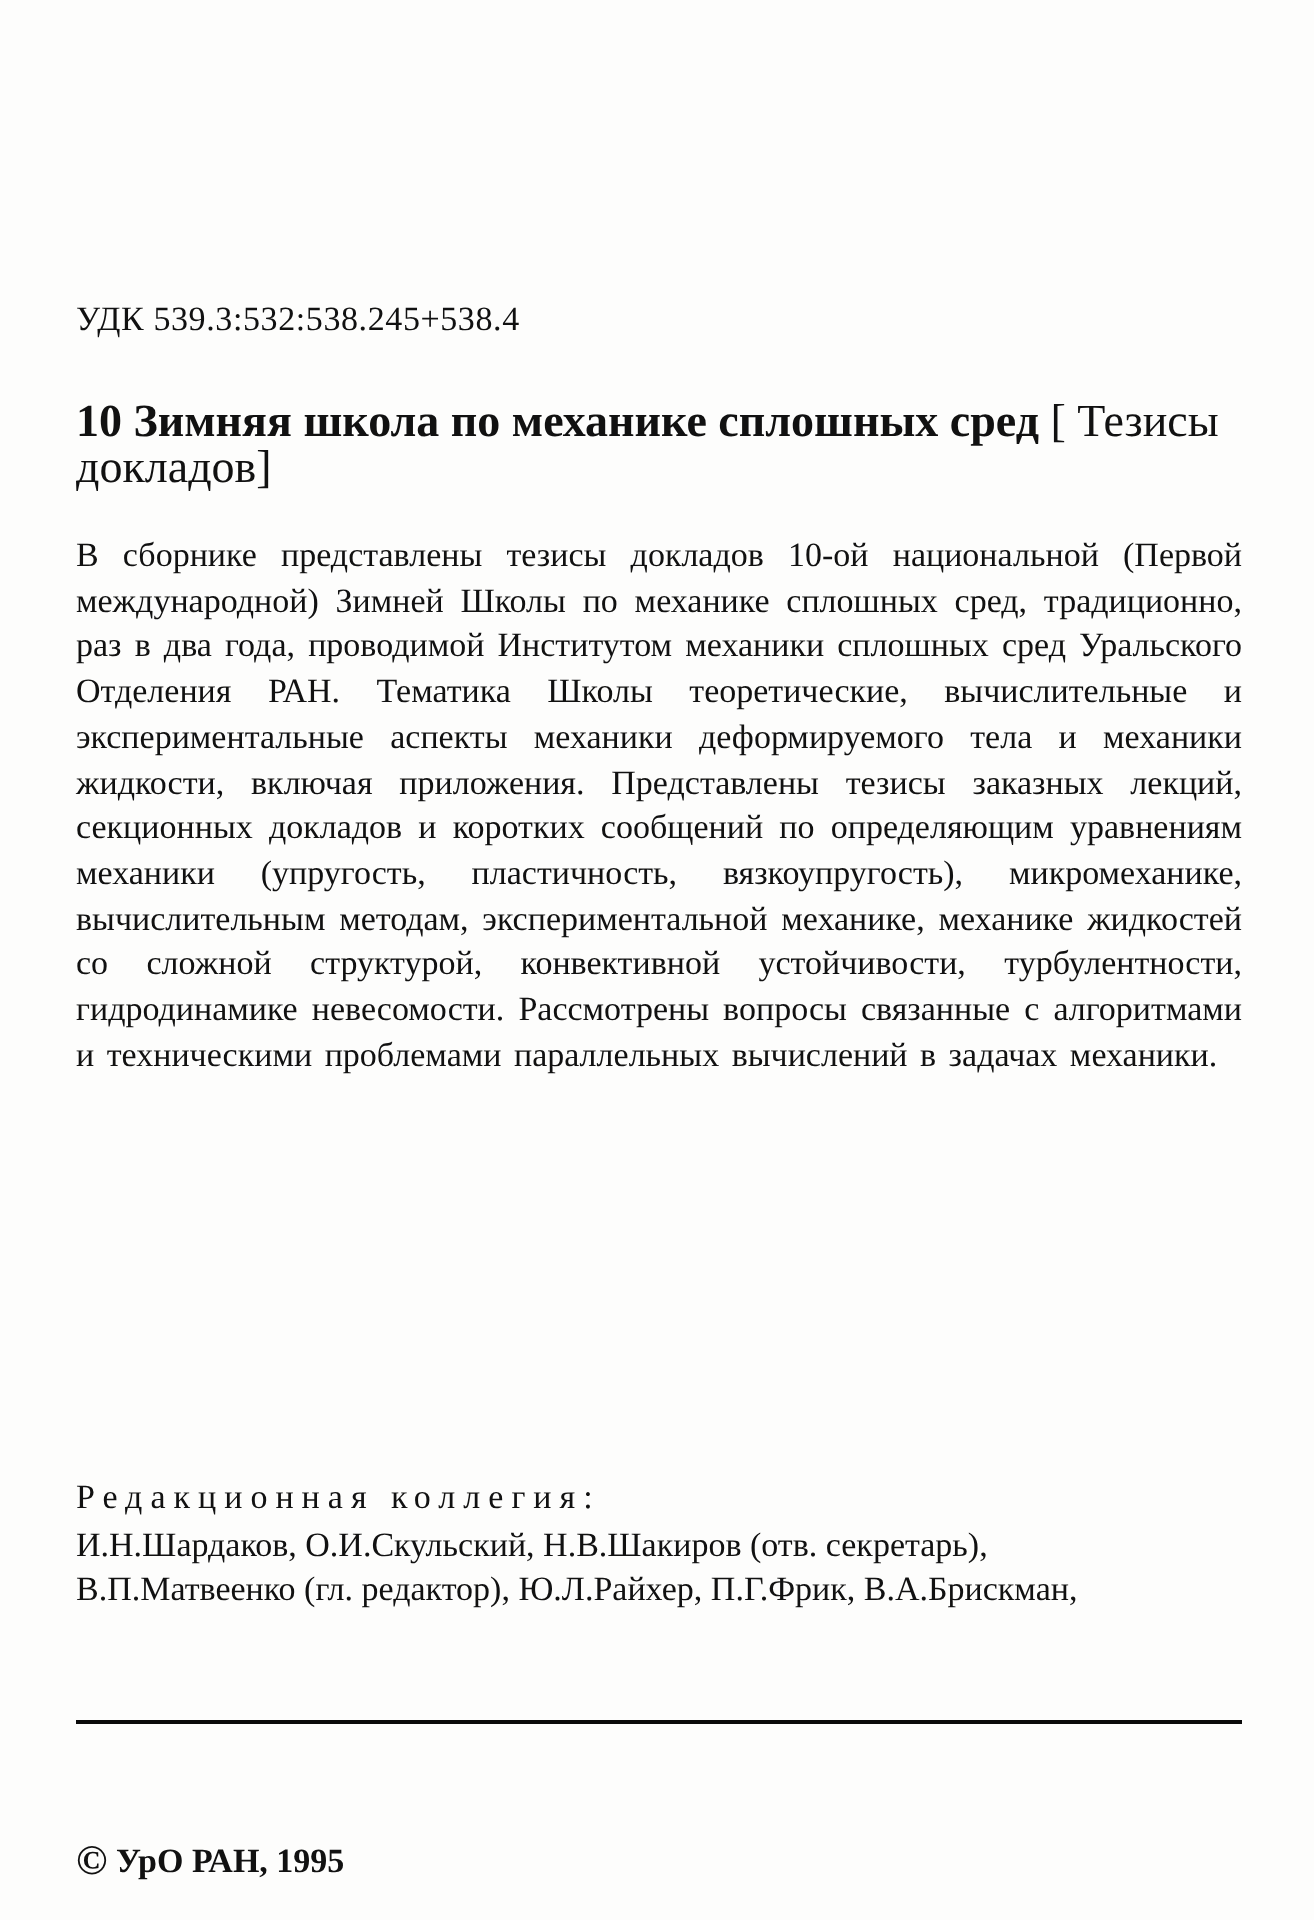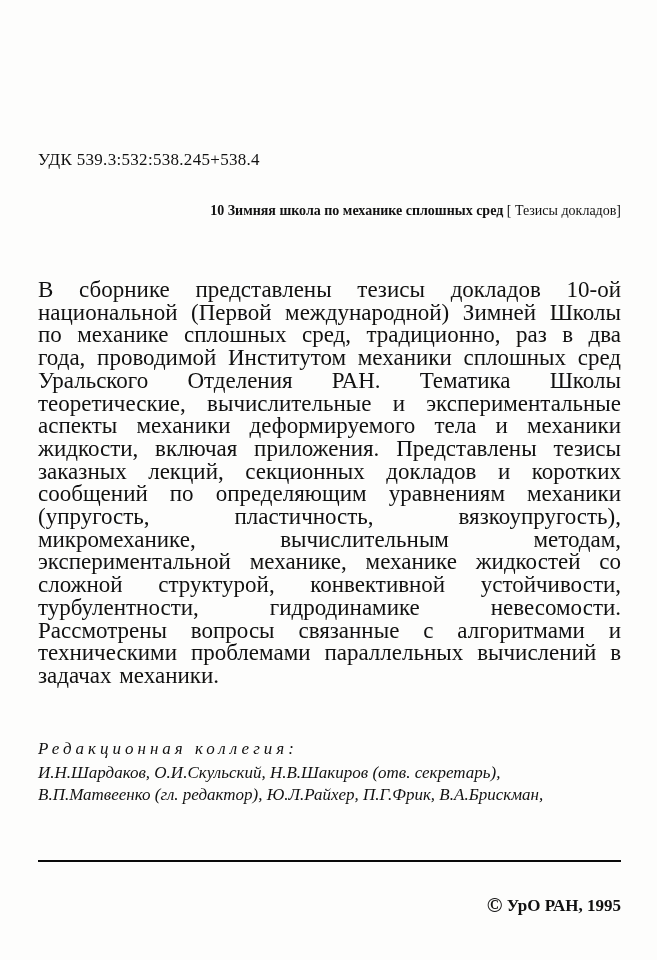--- a/index.html
+++ b/index.html
@@ -23,54 +23,51 @@
     left: 38px;
     right: 36px;
   }
   .udk {
     top: 150px;
     font-size: 17px;
     letter-spacing: 0.3px;
   }
   .title-block {
     top: 199px;
-    font-size: 14px;
+    font-size: 23px;
     line-height: 23px;
-    text-align: right;
   }
   .title-bold {
     font-weight: bold;
   }
   .abstract {
-    top: 279px;
-    font-size: 23px;
+    top: 267px;
+    font-size: 17px;
     line-height: 22.7px;
     text-align: justify;
     word-spacing: 2px;
   }
   .editorial {
     top: 738px;
     font-size: 17px;
     line-height: 22.5px;
-    font-style: italic;
   }
   .editorial-heading {
     letter-spacing: 4px;
     margin-bottom: 1px;
   }
   .divider {
     top: 860px;
     border-top: 2.5px solid #0a0a0a;
     height: 0;
   }
   .copyright {
-    top: 893px;
+    top: 918px;
     font-size: 17px;
     font-weight: bold;
-    text-align: right;
   }
   .copyright-symbol {
     font-size: 21px;
     vertical-align: -1px;
   }
 </style>
 </head>
 <body>
 
 <div class="page">

